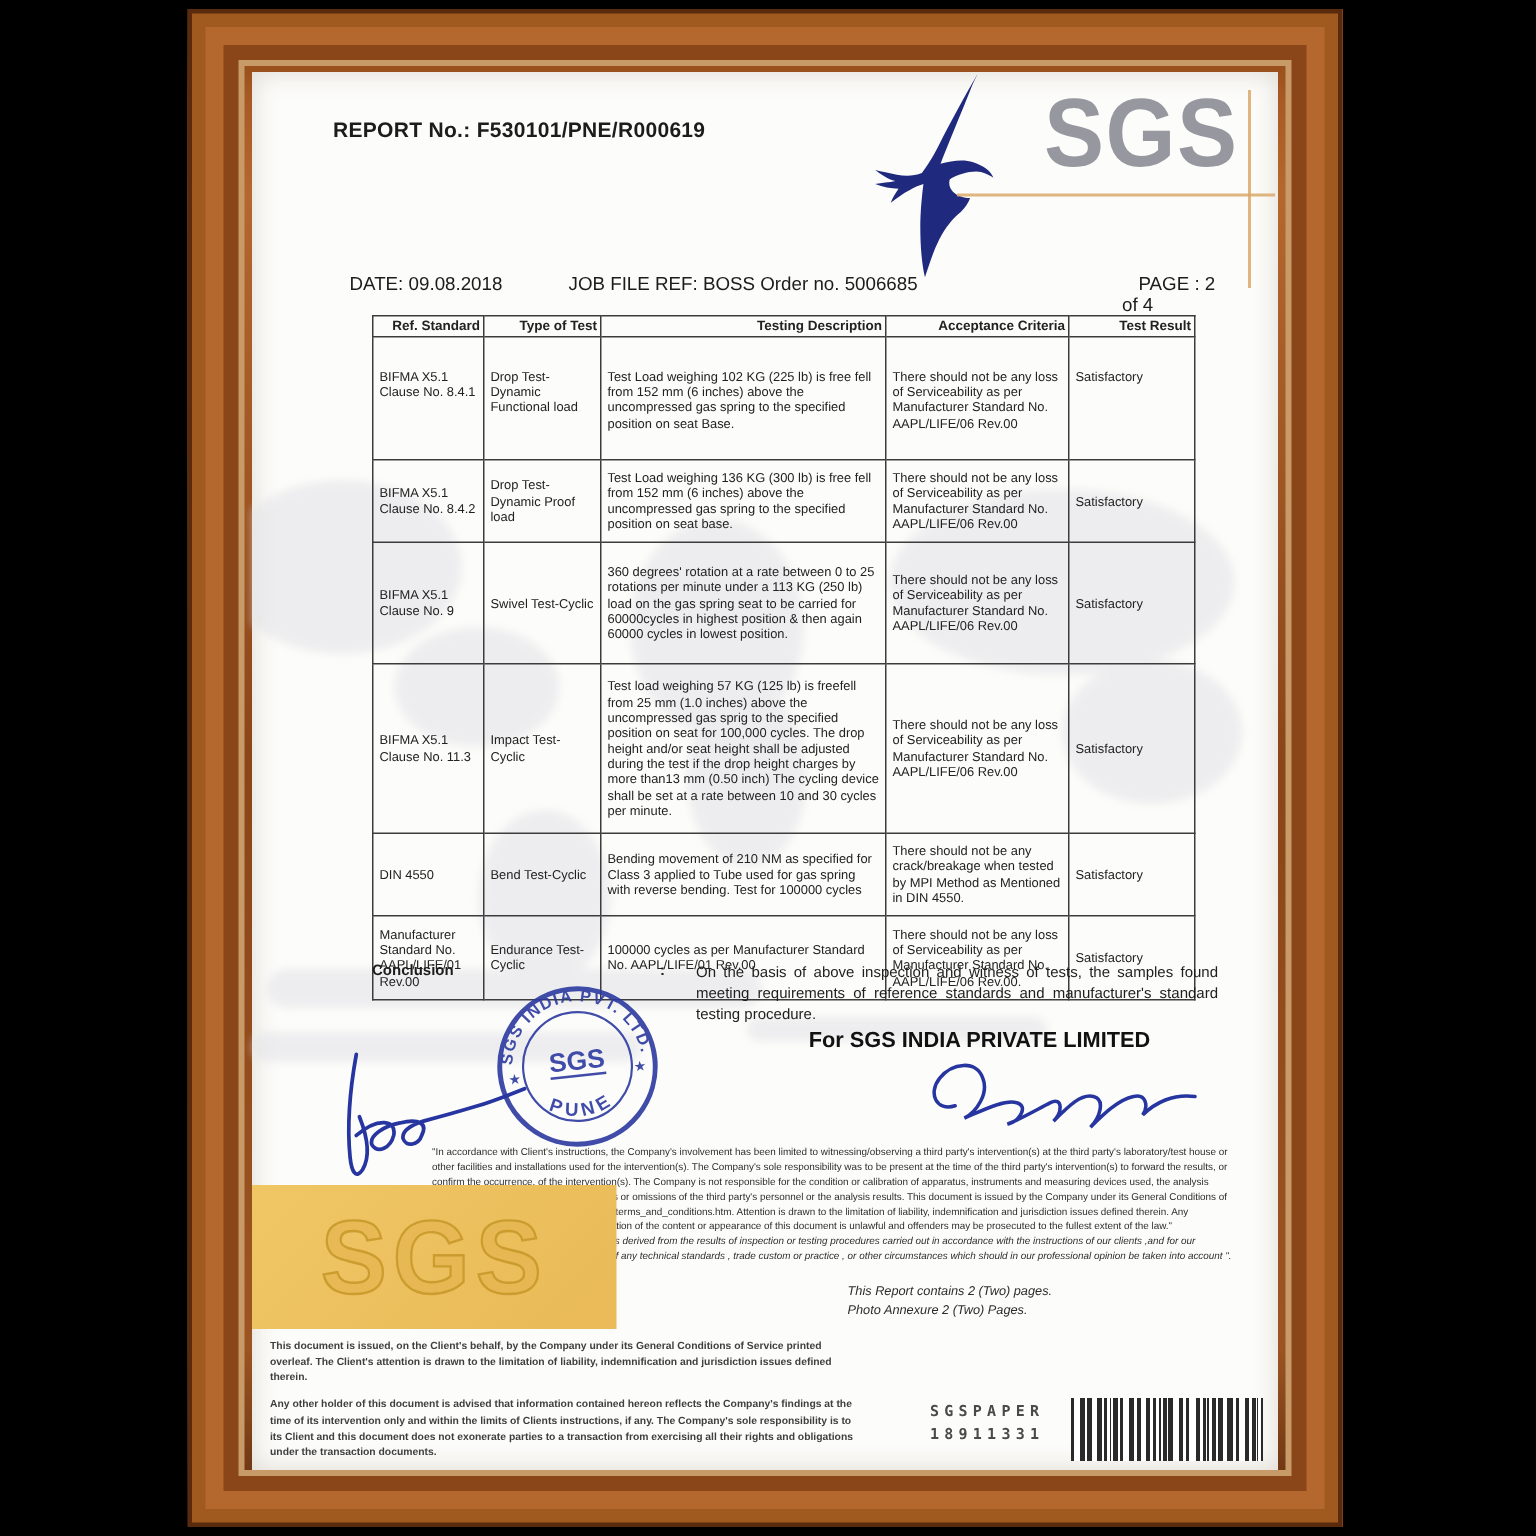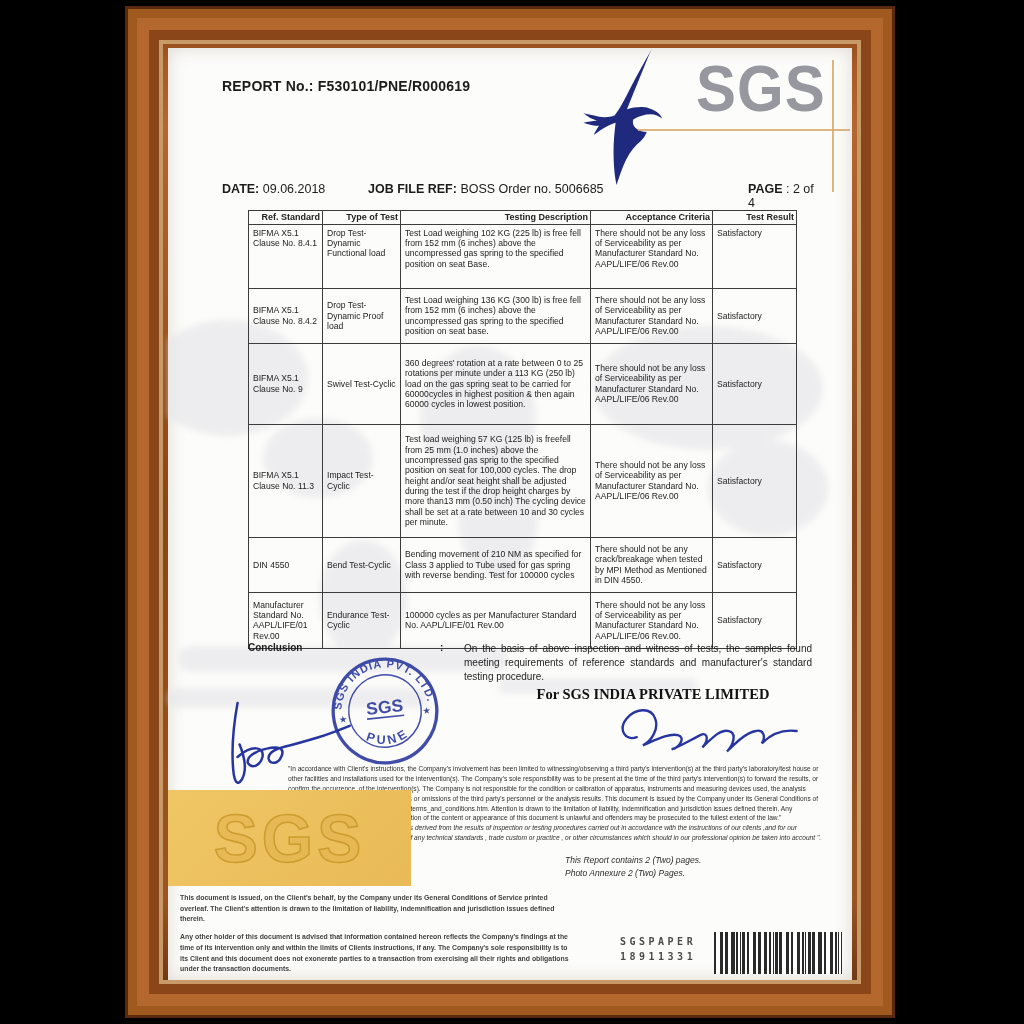--- a/index.html
+++ b/index.html
@@ -13,41 +13,41 @@
   .paper{position:absolute;left:43px;top:42px;width:684px;height:932px;background:#fcfcfa;
     box-shadow:inset 0 0 18px rgba(90,60,30,.18);}
   .wm{position:absolute;left:0;top:0;width:684px;height:932px;filter:blur(3px);opacity:.55;}
   .abs{position:absolute;}
   .report-line{left:54px;top:30px;font-size:14px;font-weight:bold;color:#1c1c1c;letter-spacing:.2px;}
   .sgs-logo{left:528px;top:6px;font-size:60px;font-weight:bold;color:#97979f;letter-spacing:1px;
     font-family:"Liberation Sans",sans-serif;transform:scaleY(1.08);}
   .ch-h{left:470px;top:81px;width:212px;height:2px;background:#d9a86a;opacity:.85;}
   .ch-v{left:664px;top:12px;width:2px;height:132px;background:#d9a86a;opacity:.85;}
   .date-row{left:54px;top:134px;width:600px;height:16px;font-size:12.5px;color:#1c1c1c;}
-  .date-row b{font-weight:bold;}
+  .date-row b{font-weight:normal;margin-left:11px;}
   .dr-date{position:absolute;left:0;}
   .dr-job{position:absolute;left:146px;}
   .dr-page{position:absolute;left:526px;}
   
   table.rpt{left:80px;top:162px;width:548px;border-collapse:collapse;position:absolute;
     font-size:8.6px;line-height:1.2;color:#222;table-layout:fixed;}
   table.rpt th,table.rpt td{border:1.4px solid #3c3c3c;padding:2px 4px;vertical-align:middle;
     text-align:left;word-wrap:break-word;}
   table.rpt th{text-align:right;font-weight:bold;font-size:9px;padding:1px 2px;}
-  tr.r1 td{height:58px;vertical-align:top;padding-top:3px;}
+  tr.r1 td{height:58px;vertical-align:top;padding-top:21px;}
   tr.r2 td{height:50px;}
   tr.r3 td{height:76px;}
   tr.r4 td{height:108px;margin-top:16px;}
   tr.r5 td{height:50px;}
   tr.r6 td{height:51px;}
   .concl{left:80px;top:594px;width:548px;font-size:10px;color:#1e1e1e;}
   .concl .lab{position:absolute;left:0;top:0;font-weight:bold;}
   .concl .col{position:absolute;left:192px;top:0;font-weight:bold;}
   .concl .txt{position:absolute;left:216px;top:0;width:348px;text-align:justify;line-height:1.4;}
-  .forline{left:330px;top:638px;width:310px;text-align:center;font-family:Liberation Serif, serif;
+  .forline{left:330px;top:638px;width:310px;text-align:center;font-family:Liberation Sans, sans-serif;
     font-weight:bold;font-size:14.5px;color:#111;}
   .stamp{left:160px;top:606px;width:114px;height:114px;opacity:.9;transform:rotate(-6deg);}
   .sig{position:absolute;}
   .sig-left{left:55px;top:642px;width:135px;height:110px;}
   .sig-right{left:438px;top:646px;width:205px;height:72px;}
   .disc{left:120px;top:716px;width:537px;font-size:6.6px;line-height:1.5;color:#2e2e2e;}
   .disc p{margin:0;}
   .disc .it{font-style:italic;}
   .contains{left:397px;top:806px;width:236px;text-align:left;font-style:italic;font-size:8.5px;
     color:#2c2c2c;line-height:1.5;}
@@ -96,21 +96,21 @@
         <path fill="#1f2a7e" d="M93,1 C86,13 76,31 68,47 C64,55 60,61 57,65 C52,67 46,67 41,66 C36,65 31,64 27,63 C31,66 35,69 40,70 C36,71 31,71 27,72 C32,74 37,75 42,75 C40,78 38,81 37,84 C41,81 45,78 49,76 C52,74 55,73 58,72 C57,80 56,90 56,100 C56,112 57,124 59,132 C61,126 64,116 68,108 C72,100 77,94 82,90 C85,87 87,84 88,81 C84,81 80,80 77,77 C75,75 74,72 75,69 C80,66 86,64 92,64 C96,64 100,66 103,68 C101,63 96,60 90,58 C84,56 76,57 69,59 C74,46 82,27 88,12 C90,7 92,3 93,1 Z"></path>
       </svg>
 
       <div class="abs sgs-logo">SGS</div>
       <div class="abs ch-h"></div>
       <div class="abs ch-v"></div>
 
       <div class="abs date-row">
         <span class="dr-date">
           <b>DATE:</b>
-          <span>09.06.2018</span>
+          <span>09.08.2018</span>
         </span>
         <span class="dr-job">
           <b>JOB FILE REF:</b>
           <span>BOSS Order no. 5006685</span>
         </span>
         <span class="dr-page">
           <b>PAGE</b>
           <span>: 2 of 4</span>
         </span>
       </div>

